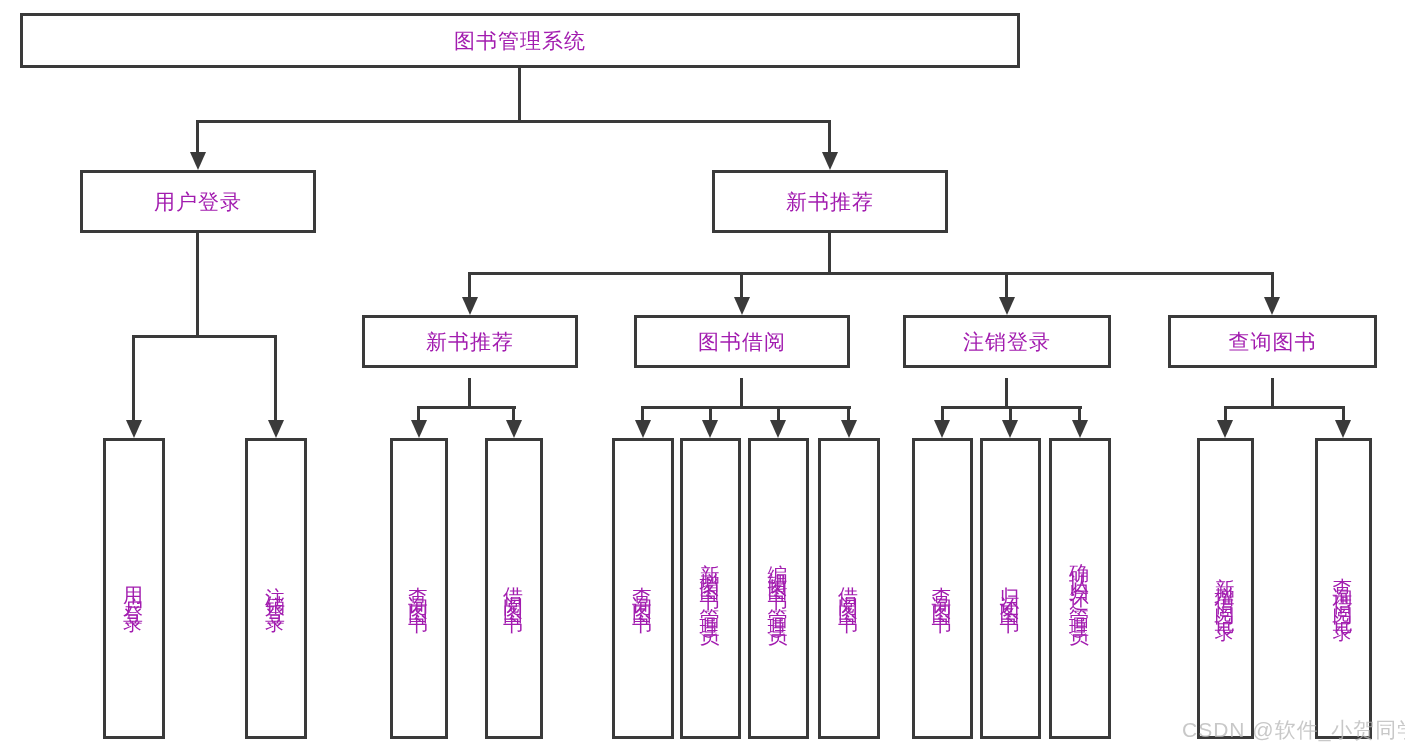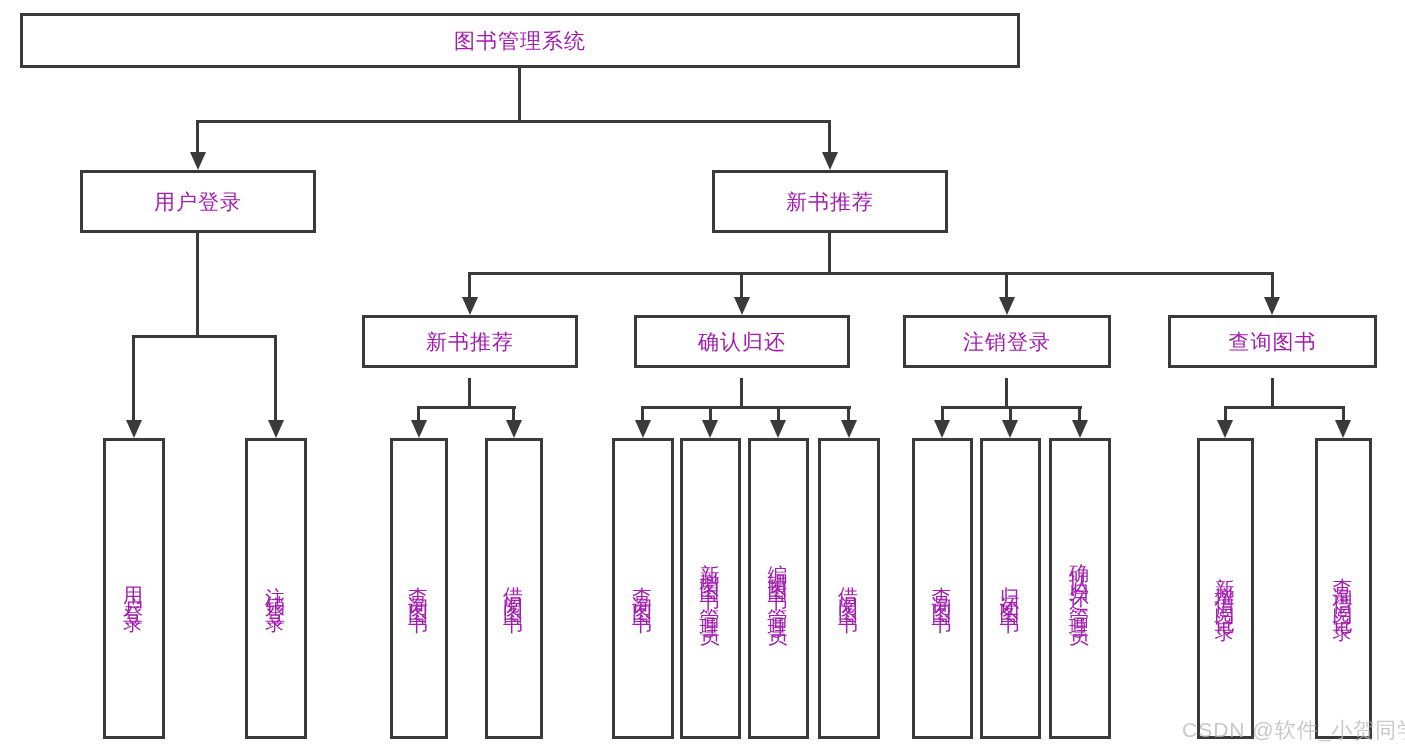--- a/index.html
+++ b/index.html
@@ -62,21 +62,21 @@
     <span>用户登录</span>
   </div>
   <div class="box hbox l2" style="left:712px;width:236px">
     <span>新书推荐</span>
   </div>
 
   <div class="box hbox l3" style="left:362px;width:216px">
     <span>新书推荐</span>
   </div>
   <div class="box hbox l3" style="left:634px;width:216px">
-    <span>确认归还</span>
+    <span>图书借阅</span>
   </div>
   <div class="box hbox l3" style="left:903px;width:208px">
     <span>注销登录</span>
   </div>
   <div class="box hbox l3" style="left:1168px;width:209px">
     <span>查询图书</span>
   </div>
 
   <div class="box leaf" style="left:103px;width:62px">
     <span>用户登录</span>

